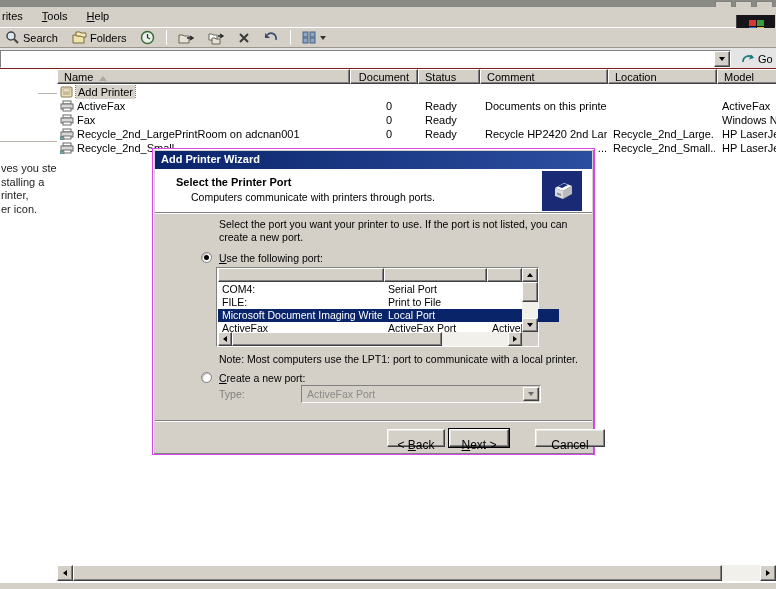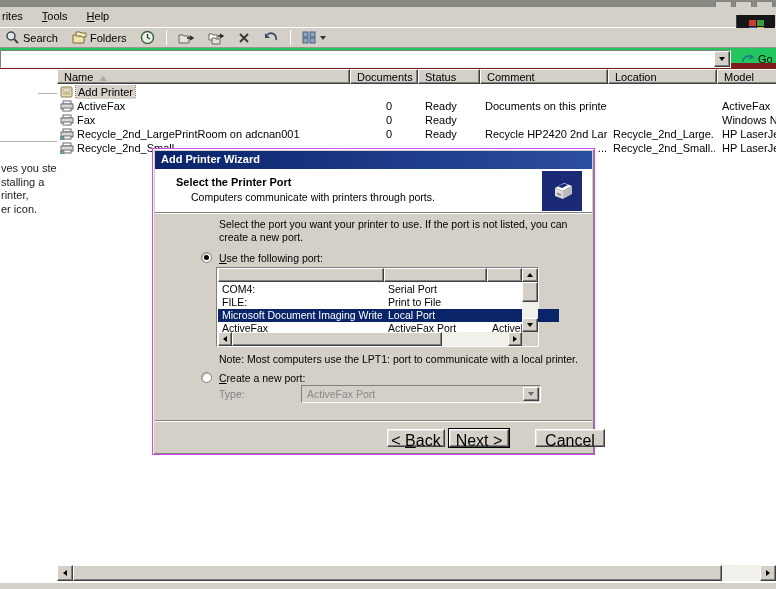--- a/index.html
+++ b/index.html
@@ -18,21 +18,21 @@
   .flag { position:relative; width:15px; height:13px; }
   .flag i { position:absolute; width:7px; height:6px; }
   .flag .f1{left:0;top:0;background:#d43b2f;} .flag .f2{left:8px;top:0;background:#3c9b3c;}
   .flag .f3{left:0;top:7px;background:#3b5bd4;} .flag .f4{left:8px;top:7px;background:#d4c23b;}
 
   #toolbar { left:0; top:28px; width:776px; height:20px; background:#d4d0c8; border-bottom:1px solid #9a968e; }
   .tb-item { display:inline-flex; align-items:center; gap:3px; height:19px; padding:0 5px; vertical-align:top; }
   .tb-sep { display:inline-block; width:1px; height:15px; margin:2px 3px 0 3px; background:#808080; border-right:1px solid #fff; vertical-align:top; }
   .tb-icon { display:inline-block; }
 
-  #addressbar { left:0; top:48px; width:776px; height:21px; background:#22c55e; border-bottom:6px solid #7f1d1d; }
+  #addressbar { left:0; top:48px; width:776px; height:21px; background:#e5e5e5; border-bottom:1px solid #7f1d1d; }
   #address-field { left:0; top:2px; width:731px; height:18px; background:#fff; border:1px solid; border-color:#808080 #fff #fff #808080; }
   #address-input { position:absolute; left:2px; top:1px; width:706px; height:14px; border:none; outline:none; font:11px "Liberation Sans",sans-serif; }
   #address-dd { position:absolute; right:0; top:0; width:16px; height:16px; background:#d4d0c8; border:1px solid; border-color:#fff #404040 #404040 #fff; box-shadow:inset -1px -1px 0 #808080; display:flex;align-items:center;justify-content:center; }
   #go-btn { left:737px; top:2px; height:17px; display:flex; align-items:center; gap:3px; padding:0 4px; }
 
   
   #left-pane { left:0; top:69px; width:57px; height:513px; background:#fff; overflow:hidden; }
   .lp-rule { position:absolute; left:0; width:57px; height:1px; background:#b8b4ac; }
   #lp-text { position:absolute; left:1px; top:93px; width:70px; line-height:13.5px; color:#222; }
 
@@ -85,21 +85,21 @@
   .pc-port { left:4px; width:160px; }
   .pc-desc { left:170px; width:100px; }
   .pc-printer { left:274px; width:30px; }
 
   .dim { color:#808080; }
   #type-combo { position:absolute; left:148px; top:236px; width:240px; height:18px; background:#d4d0c8; border:1px solid; border-color:#808080 #fff #fff #808080; }
   #type-combo .val { position:absolute; left:5px; top:2px; color:#8a8a8a; }
   #type-combo .dd { position:absolute; right:1px; top:1px; width:16px; height:14px; }
 
   #dlg-sep { position:absolute; left:2px; top:271px; width:437px; height:2px; border-top:1px solid #808080; border-bottom:1px solid #fff; }
-  .btn { position:absolute; top:280px; height:18px; background:#d4d0c8; border:1px solid; border-color:#fff #404040 #404040 #fff; box-shadow:inset -1px -1px 0 #808080, inset 1px 1px 0 #e8e6e0; text-align:center; padding-top:2px; font-size:16px; }
+  .btn { position:absolute; top:280px; height:18px; background:#d4d0c8; border:1px solid; border-color:#fff #404040 #404040 #fff; box-shadow:inset -1px -1px 0 #808080, inset 1px 1px 0 #e8e6e0; text-align:center; padding-top:8px; font-size:12px; }
   .btn.default { outline:1px solid #000; }
 </style>
 </head>
 <body>
 
 <div id="screen">
 
   <div class="abs" id="top-sliver">
     <div class="abs winbtn-sliver" style="right:44px;"></div>
     <div class="abs winbtn-sliver" style="right:24px;"></div>
@@ -201,21 +201,21 @@
       <div>ves you step-</div>
       <div>stalling a</div>
       <div>rinter,</div>
       <div>er icon.</div>
     </div>
   </div>
 
   <div class="abs" id="file-list">
     <div id="lv-header">
       <div class="hcell" style="left:0; width:293px;"><span>Name</span><span class="sort-tri"></span></div>
-      <div class="hcell hc-docs" style="left:293px; width:68px;"><span>Documents</span></div>
+      <div class="hcell hc-docs" style="left:293px; width:68px;"><span>Document</span></div>
       <div class="hcell" style="left:361px; width:62px;"><span>Status</span></div>
       <div class="hcell" style="left:423px; width:128px;"><span>Comment</span></div>
       <div class="hcell" style="left:551px; width:109px;"><span>Location</span></div>
       <div class="hcell" style="left:660px; width:100px;"><span>Model</span></div>
     </div>
 
     <div class="lv-row" style="top:16px;">
       <span class="lv-cell c-name">
         <svg width="13" height="12" viewBox="0 0 13 12">
             <rect x="1" y="1" width="11" height="10" rx="1" fill="#ece0bc" stroke="#8a7a4e"></rect>

